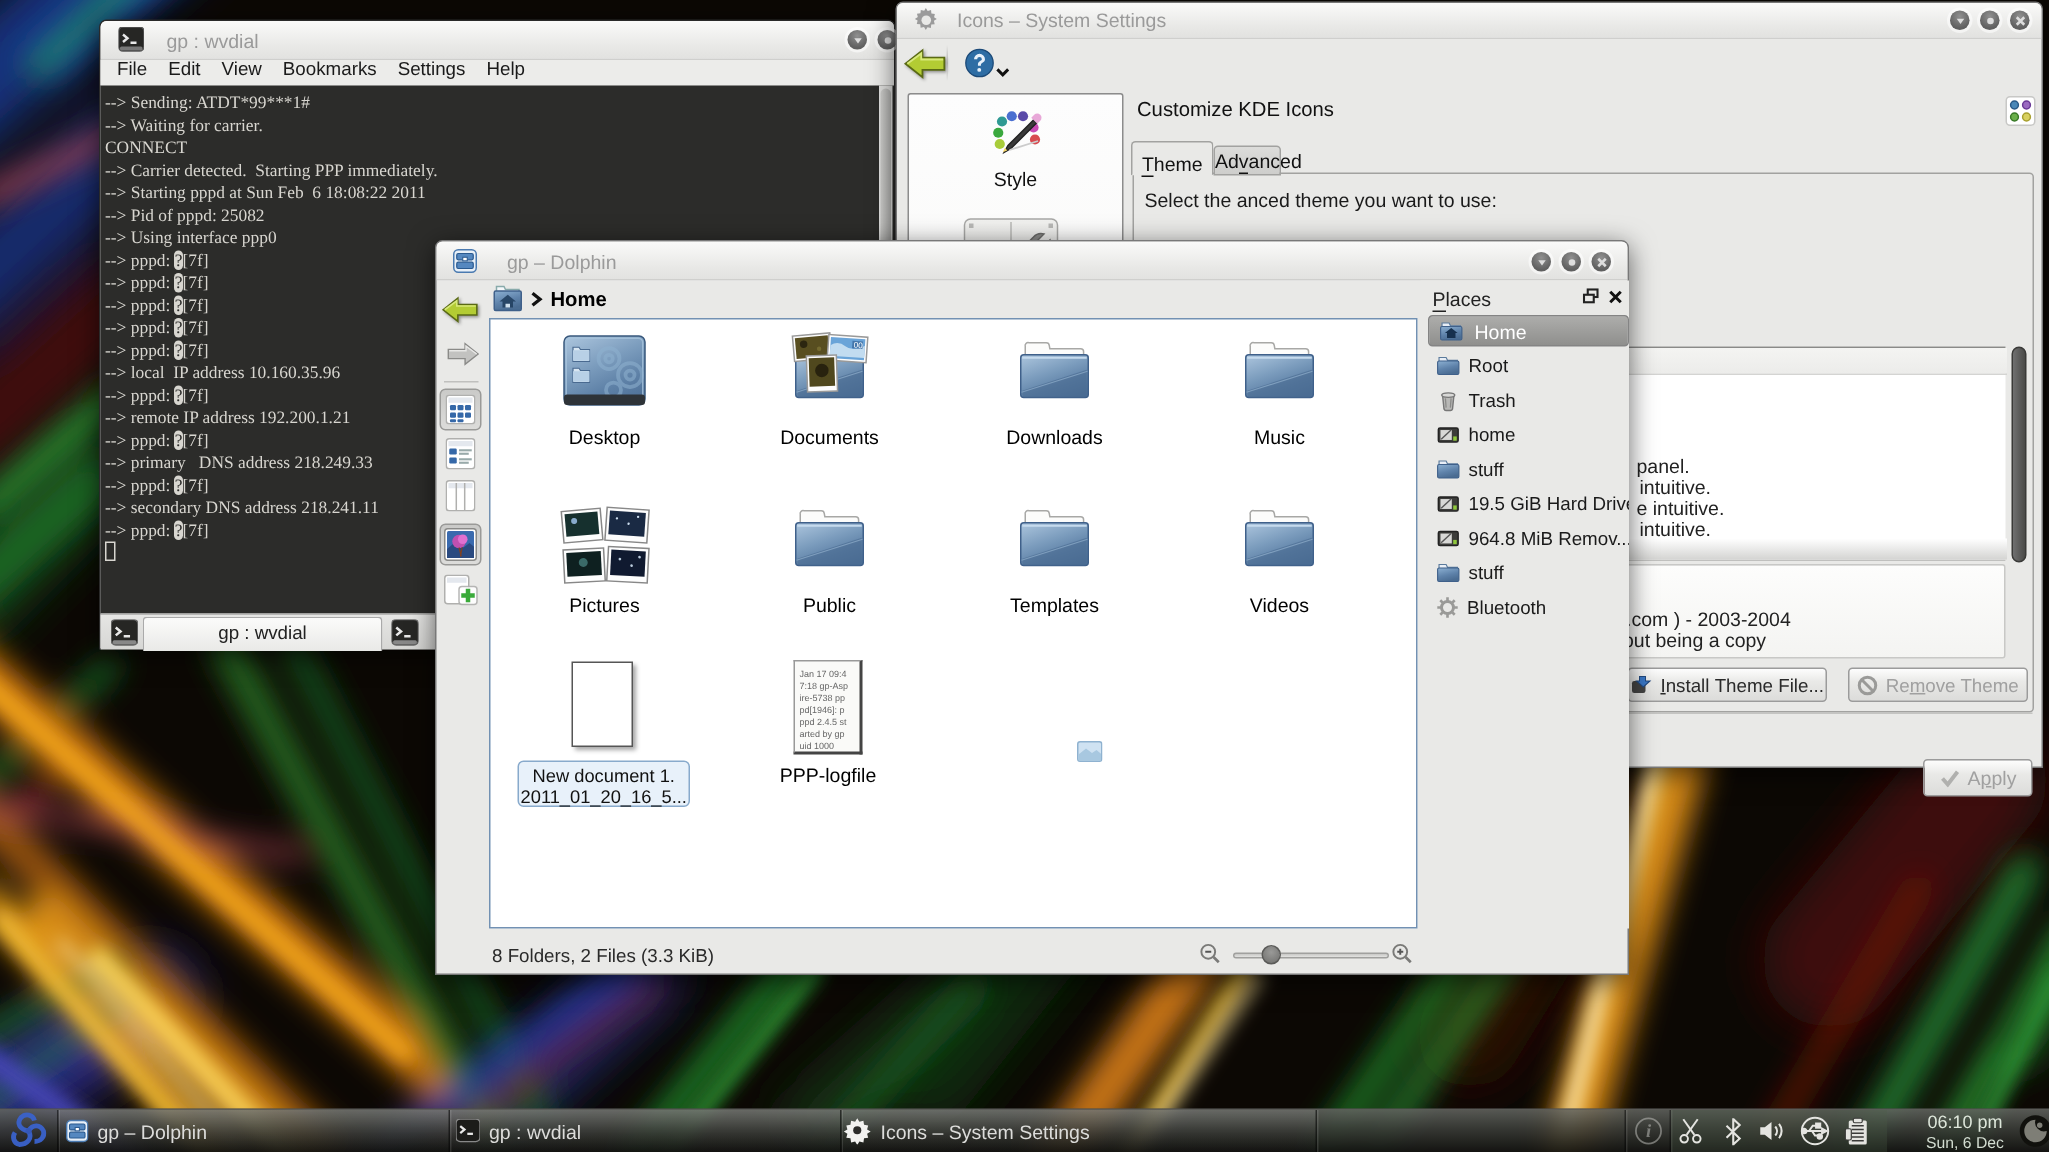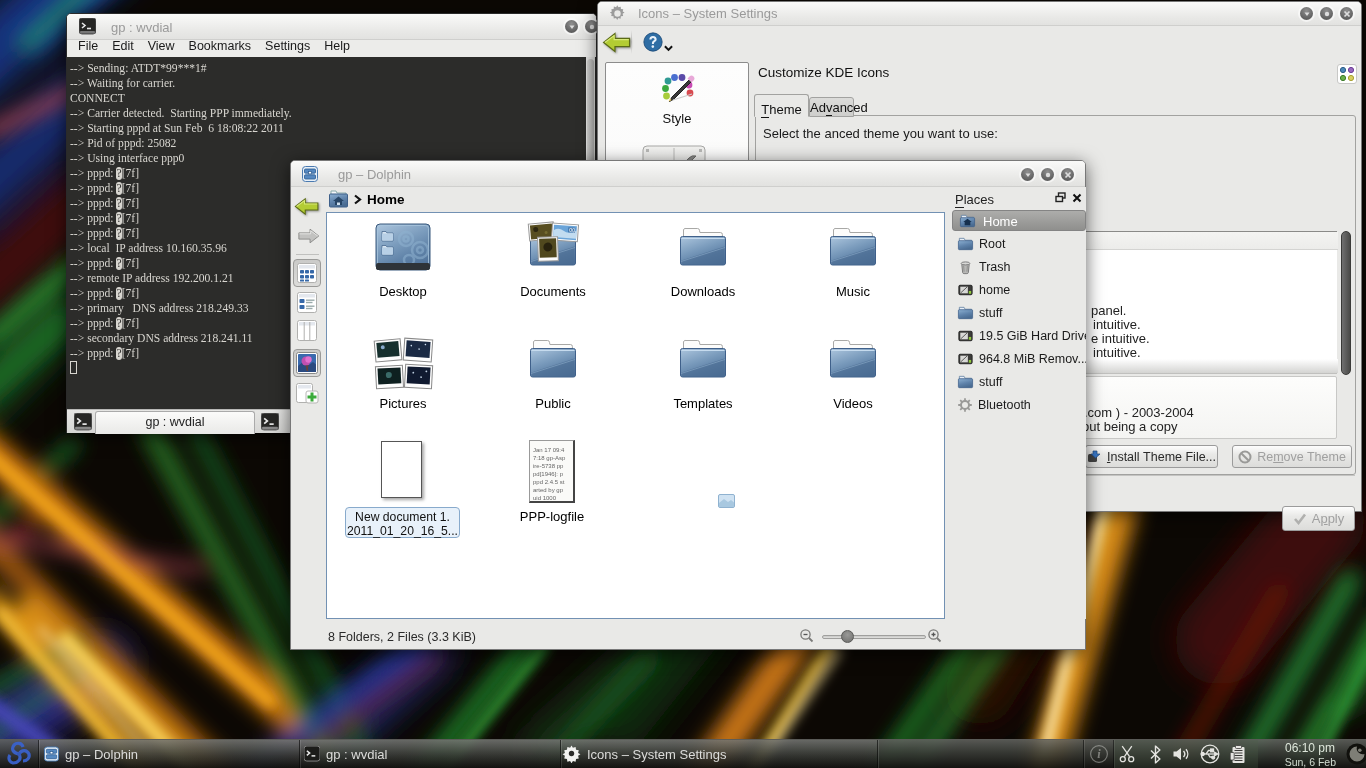--- a/index.html
+++ b/index.html
@@ -670,19 +670,19 @@
     </svg>
   <svg class="abs" style="left:1228px;top:4px" width="20" height="21" viewBox="0 0 20 21">
       <rect x="4.5" y="3" width="12" height="16" rx="1" fill="#e4e4e0"></rect>
       <rect x="7.5" y="1.5" width="6" height="3" rx="1" fill="#e4e4e0" stroke="#3a3a38" stroke-width=".8"></rect>
       <g stroke="#3a3a38" stroke-width="1">
         <path d="M6.5 6.5 h8 M6.5 9 h8 M6.5 11.5 h8 M6.5 14 h8 M6.5 16.5 h8"></path>
       </g>
       <rect x="2.2" y="8.5" width="4" height="7.5" rx="1" fill="#e4e4e0" stroke="#3a3a38" stroke-width=".8"></rect>
     </svg>
   <div class="abs" style="left:1274px;top:1px;width:72px;height:13px;font-size:12px;color:#dde6da;text-align:center">06:10 pm</div>
-  <div class="abs" style="left:1270px;top:15.5px;width:66px;height:11px;font-size:10.5px;color:#d2dcd0;text-align:right">Sun, 6 Feb</div>
+  <div class="abs" style="left:1270px;top:15.5px;width:66px;height:11px;font-size:10.5px;color:#d2dcd0;text-align:right">Sun, 6 Dec</div>
   <svg class="abs" style="left:1345px;top:2px" width="21" height="25" viewBox="0 0 21 25">
       <circle cx="12" cy="12" r="10.5" fill="#11110d"></circle>
       <path d="M12 4.5 a7.5 7.5 0 1 0 7.5 7.5 a6 6 0 0 1-7.5-7.5z" fill="#7e7e76"></path>
       <circle cx="14.8" cy="8.2" r="1.8" fill="#7e7e76"></circle>
     </svg>
 </div>
 
 </body></html>

